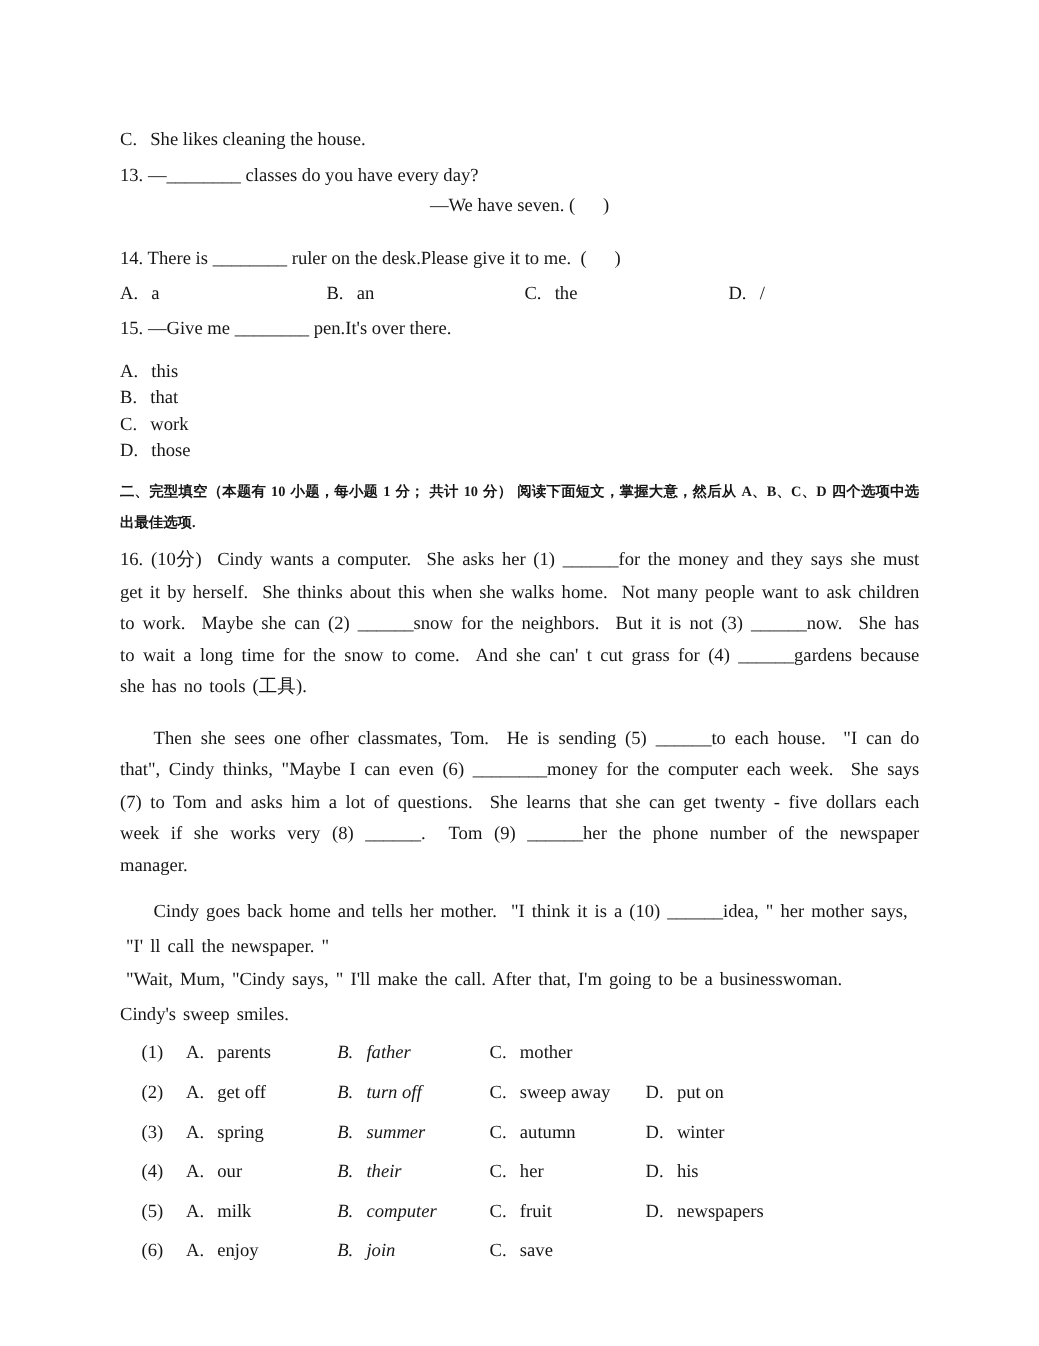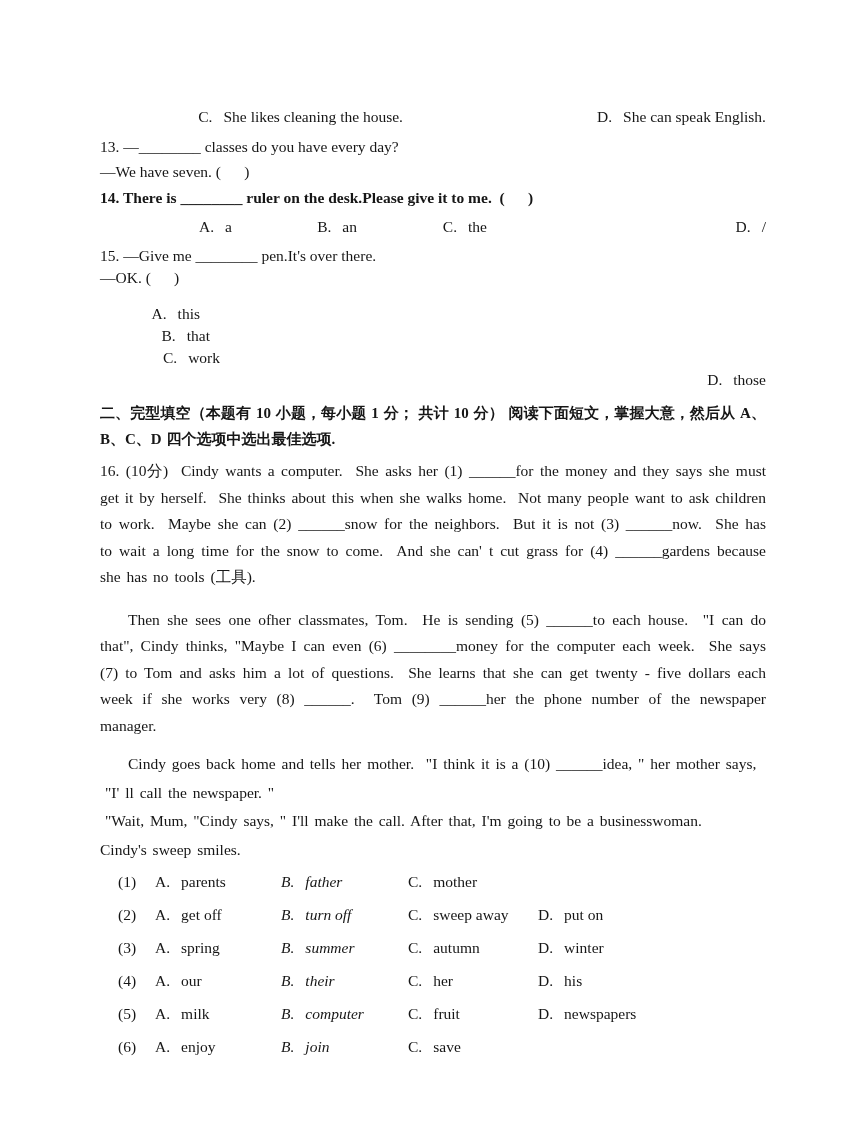--- a/index.html
+++ b/index.html
@@ -6,78 +6,76 @@
   body{
     width:866px;height:1122px;background:#ffffff;overflow:hidden;
     font-family:"Liberation Serif","DejaVu Serif",serif;
     color:#161616;font-size:15.5px;
     -webkit-font-smoothing:antialiased;
   }
   .page{position:relative;box-sizing:border-box;width:866px;height:1122px;
         padding:106px 100px 0 100px;}
   .line{line-height:22px;white-space:nowrap;}
   .optrow{display:flex;line-height:22px;}
-  .optrow .cell{flex:0 0 auto;white-space:nowrap;text-align:right;}
+  .optrow .cell{flex:0 0 auto;white-space:nowrap;}
   .optrow .cell.last{flex:1 1 auto;}
   .lab{margin-right:11px;}
   
   .cd-row .c-cell{width:303px;}
   
   .w13a{width:158px;} .w13b{width:149px;} .w13c{width:160px;}
   
   .w14a{width:132px;} .w14b{width:125px;} .w14c{width:130px;}
   
   .w15a{width:100px;} .w15b{width:110px;} .w15c{width:120px;}
   
-  .sec-header{font-weight:700;font-size:15px;line-height:26px;margin-top:9px;
+  .sec-header{font-weight:700;font-size:12px;line-height:26px;margin-top:9px;
               text-align:justify;word-spacing:1px;}
   
   .para{line-height:26.5px;text-align:justify;word-spacing:2px;}
   .p1{margin-top:6px;}
   .p2{margin-top:16px;text-indent:28px;}
   .p3a{margin-top:12px;text-indent:28px;}
   .p3b{margin-top:2px;text-indent:5px;}
   .p4a{margin-top:2px;text-indent:5px;}
   .p4b{margin-top:2px;}
   
   .cloze-block{margin-top:8px;}
   .cloze-row{display:flex;line-height:22px;margin-left:18px;margin-bottom:11px;}
   .cloze-row .num{flex:0 0 37px;}
   .cloze-row .ca{flex:0 0 126px;}
   .cloze-row .cb{flex:0 0 127px;font-style:italic;}
   .cloze-row .cc{flex:0 0 130px;}
   .cloze-row .cd{flex:1 1 auto;}
   
-  .mt8{margin-top:8px;} .mt3{margin-top:3px;} .mt12{margin-top:12px;}
-  .mt6{margin-top:4px;font-weight:bold;} .mt7{margin-top:7px;} .mt0{margin-top:0;}
+  .mt8{margin-top:8px;} .mt3{margin-top:3px;text-align:center;} .mt12{margin-top:12px;}
+  .mt6{margin-top:22px;} .mt7{margin-top:7px;gap:40px;} .mt0{margin-top:0;}
   .mt14{margin-top:14px;flex-direction:column;}
 </style>
 </head>
 <body>
 
 <div class="page">
 
   <div class="optrow cd-row">
     <span class="cell c-cell"><span class="lab">C.</span><span>She likes cleaning the house.</span></span>
-    <span class="cell last"><span class="lab">D.</span><span>She can speak English.</span></span>
   </div>
 
   <div class="line mt8">13. —________ classes do you have every day?</div>
   <div class="line mt3">—We have seven. (&nbsp;&nbsp;&nbsp;&nbsp;&nbsp;&nbsp;)</div>
 
   <div class="line mt6">14. There is ________ ruler on the desk.Please give it to me.&nbsp; (&nbsp;&nbsp;&nbsp;&nbsp;&nbsp;&nbsp;)</div>
   <div class="optrow mt7">
     <span class="cell w14a"><span class="lab">A.</span><span>a</span></span>
     <span class="cell w14b"><span class="lab">B.</span><span>an</span></span>
     <span class="cell w14c"><span class="lab">C.</span><span>the</span></span>
     <span class="cell last"><span class="lab">D.</span><span>/</span></span>
   </div>
 
   <div class="line mt7">15. —Give me ________ pen.It's over there.</div>
-  <div class="line mt0">—OK. (&nbsp;&nbsp;&nbsp;&nbsp;&nbsp;&nbsp;)</div>
   <div class="optrow mt14">
     <span class="cell w15a"><span class="lab">A.</span><span>this</span></span>
     <span class="cell w15b"><span class="lab">B.</span><span>that</span></span>
     <span class="cell w15c"><span class="lab">C.</span><span>work</span></span>
     <span class="cell last"><span class="lab">D.</span><span>those</span></span>
   </div>
 
   <div class="sec-header">二、完型填空（本题有 10 小题，每小题 1 分； 共计 10 分） 阅读下面短文，掌握大意，然后从 A、B、C、D 四个选项中选出最佳选项.</div>
 
   <div class="para p1">16. (10分)&nbsp; Cindy wants a computer.&nbsp; She asks her (1) ______for the money and they says she must get it by herself.&nbsp; She thinks about this when she walks home.&nbsp; Not many people want to ask children to work.&nbsp; Maybe she can (2) ______snow for the neighbors.&nbsp; But it is not (3) ______now.&nbsp; She has to wait a long time for the snow to come.&nbsp; And she can' t cut grass for (4) ______gardens because she has no tools (工具).</div>

